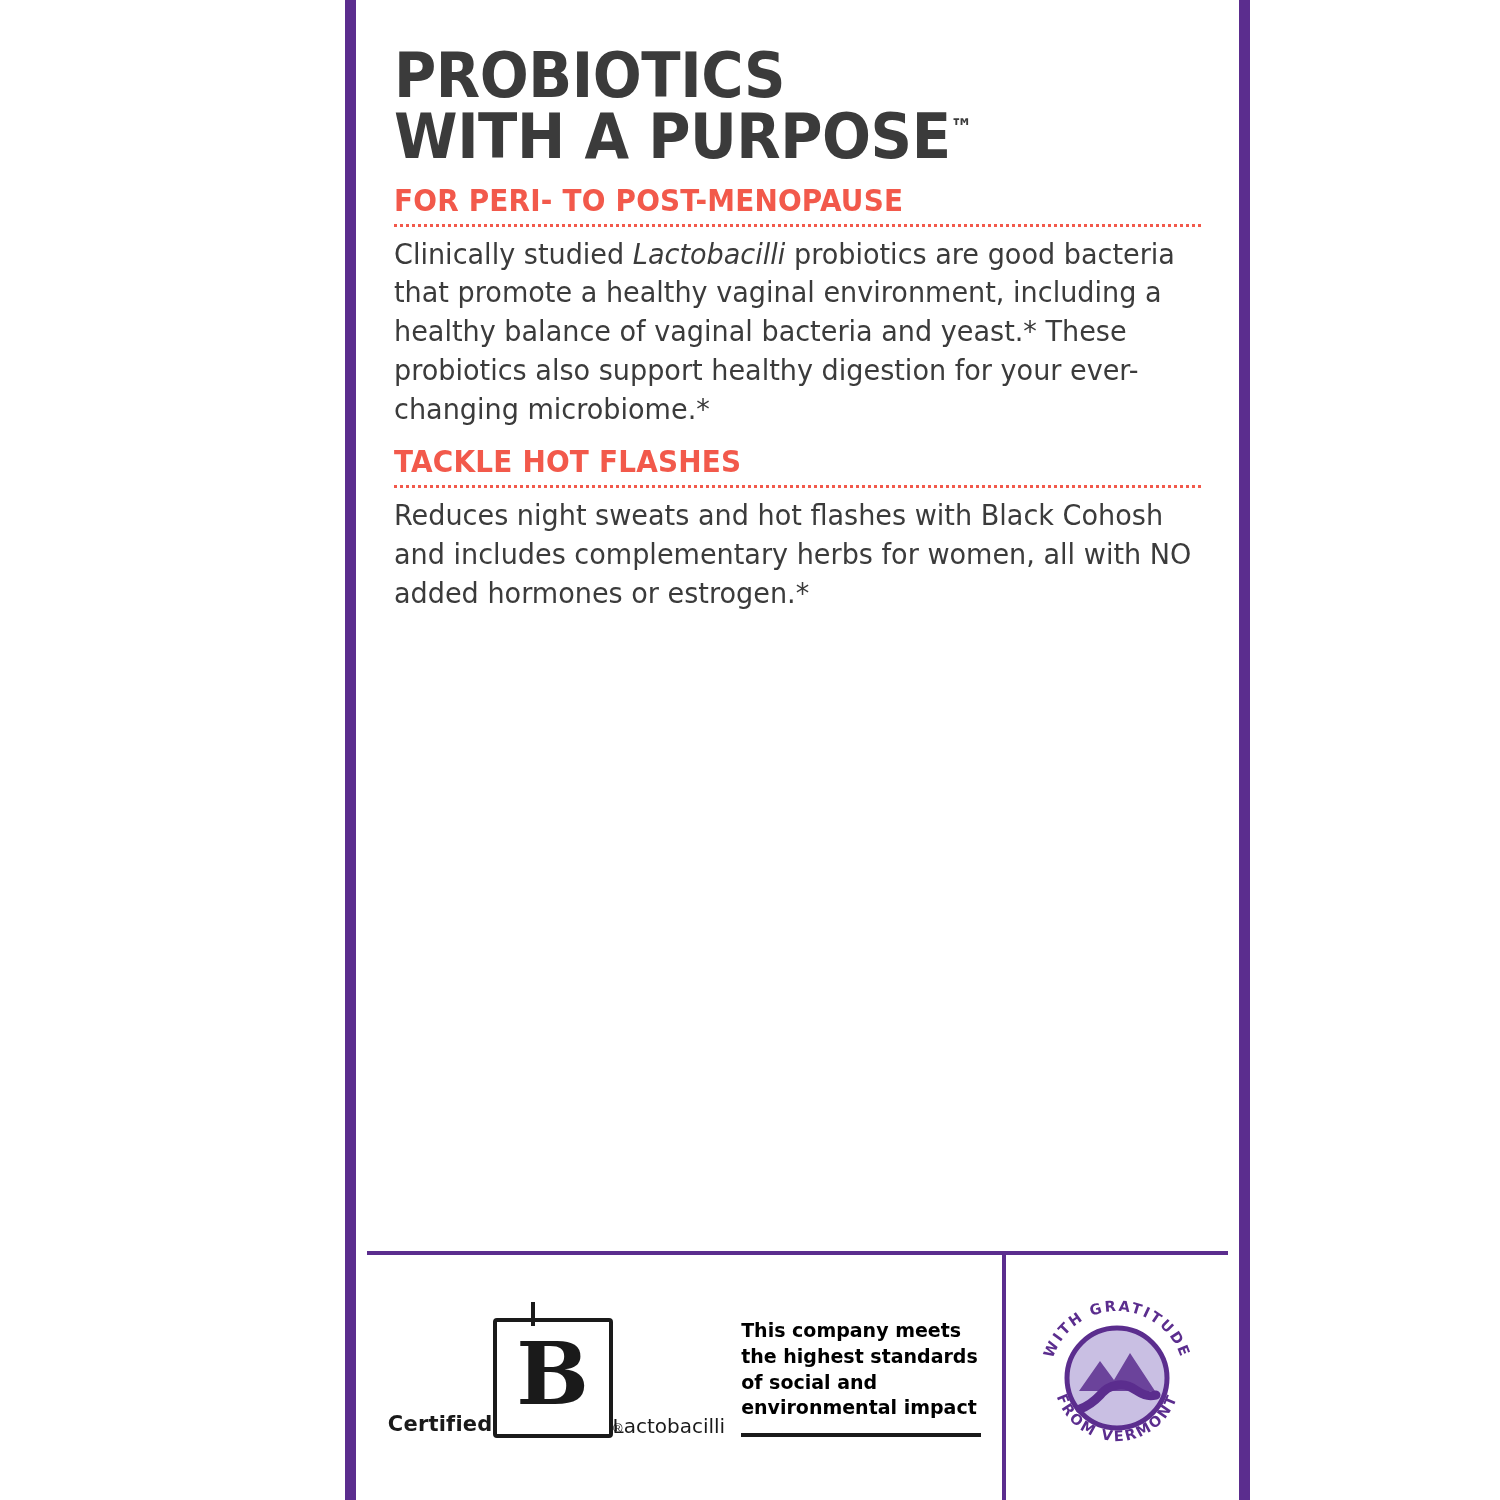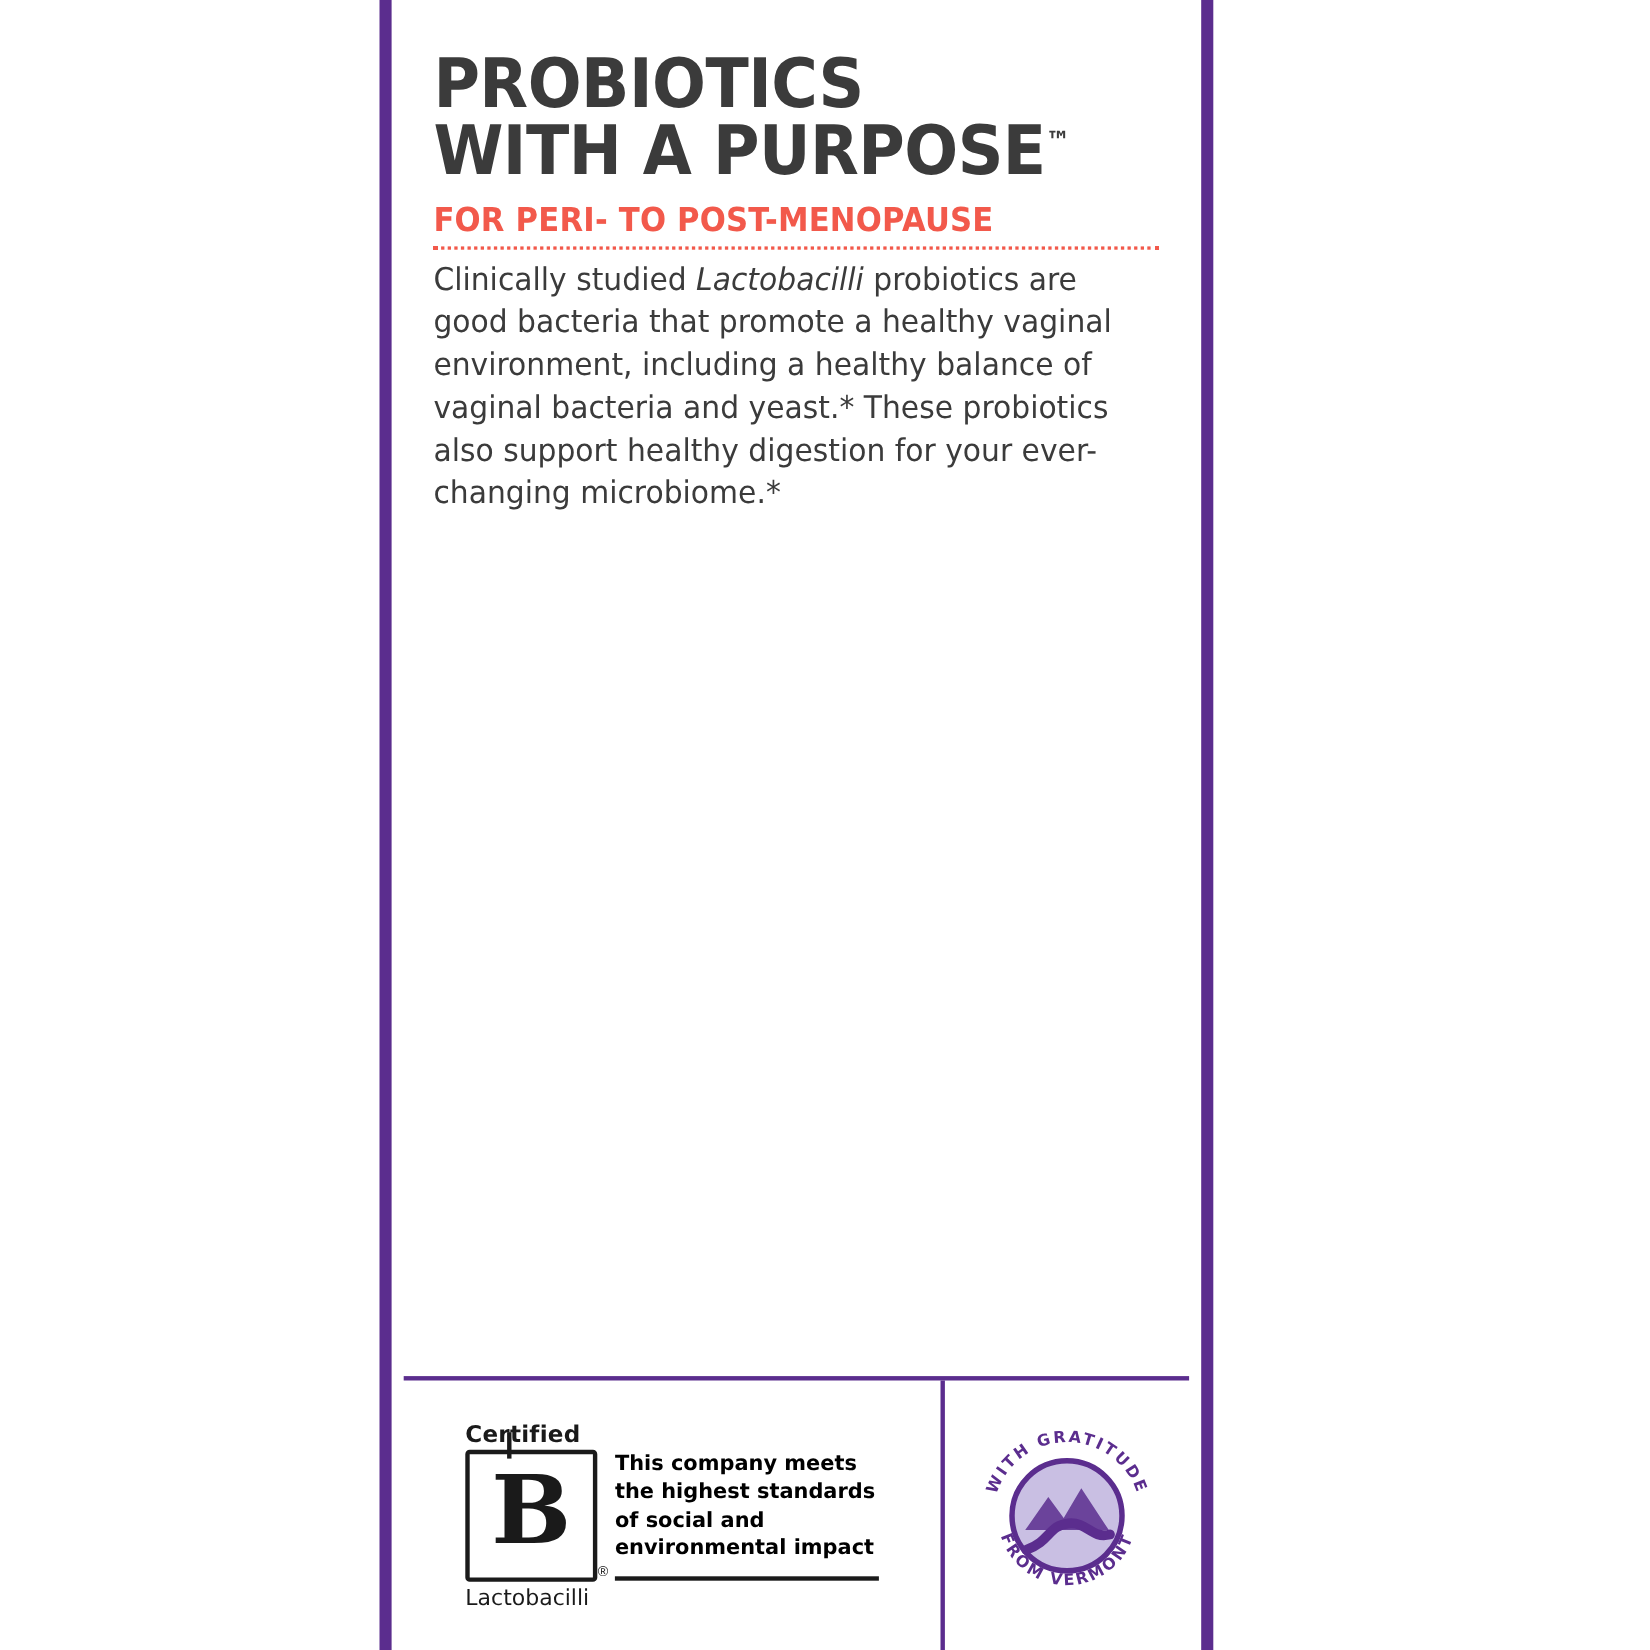--- a/index.html
+++ b/index.html
@@ -10,21 +10,21 @@
   body {
     width: 1500px;
     height: 1500px;
     font-family: "Liberation Sans", sans-serif;
     overflow: hidden;
   }
   .label-panel {
     position: absolute;
     left: 345px;
     top: 0px;
-    width: 758px;
+    width: 905px;
     height: 1500px;
     border-left: 11px solid #5b2d8e;
     border-right: 11px solid #5b2d8e;
     box-sizing: border-box;
     background: #ffffff;
   }
   .inner {
     position: absolute;
     left: 0;
     top: 0;
@@ -103,22 +103,22 @@
     padding: 0 18px;
   }
   .badge-right {
     flex: 0 0 222px;
     display: flex;
     align-items: center;
     justify-content: center;
   }
   .bcorp {
     display: flex;
-    flex-direction: column;
-    align-items: flex-start;
+    flex-direction: row;
+    align-items: flex-end;
     color: #1a1a1a;
   }
   .bcorp .cert {
     font-family: "DejaVu Sans", sans-serif;
     font-weight: bold;
     font-size: 21px;
     letter-spacing: 0.2px;
     margin-bottom: 2px;
   }
   .bcorp .corp {
@@ -194,20 +194,25 @@
     </div>
 
     <div class="section">
       <div class="section-head">FOR PERI- TO POST-MENOPAUSE</div>
       <div class="dotted"></div>
       <div class="body-text">
         <span>Clinically studied </span><em>Lactobacilli</em><span> probiotics are good bacteria that promote a healthy vaginal environment, including a healthy balance of vaginal bacteria and yeast.* These probiotics also support healthy digestion for your ever-changing microbiome.*</span>
       </div>
     </div>
 
+    <div class="section">
+      <div class="section-head">TACKLE HOT FLASHES</div>
+      <div class="dotted"></div>
+      <div class="body-text">Reduces night sweats and hot flashes with Black Cohosh and includes complementary herbs for women, all with NO added hormones or estrogen.*</div>
+    </div>
 
 
 
   </div>
 
   <div class="badges">
     <div class="badge-left">
       <div class="bcorp">
         <div class="cert">Certified</div>
         <div class="bmark">

